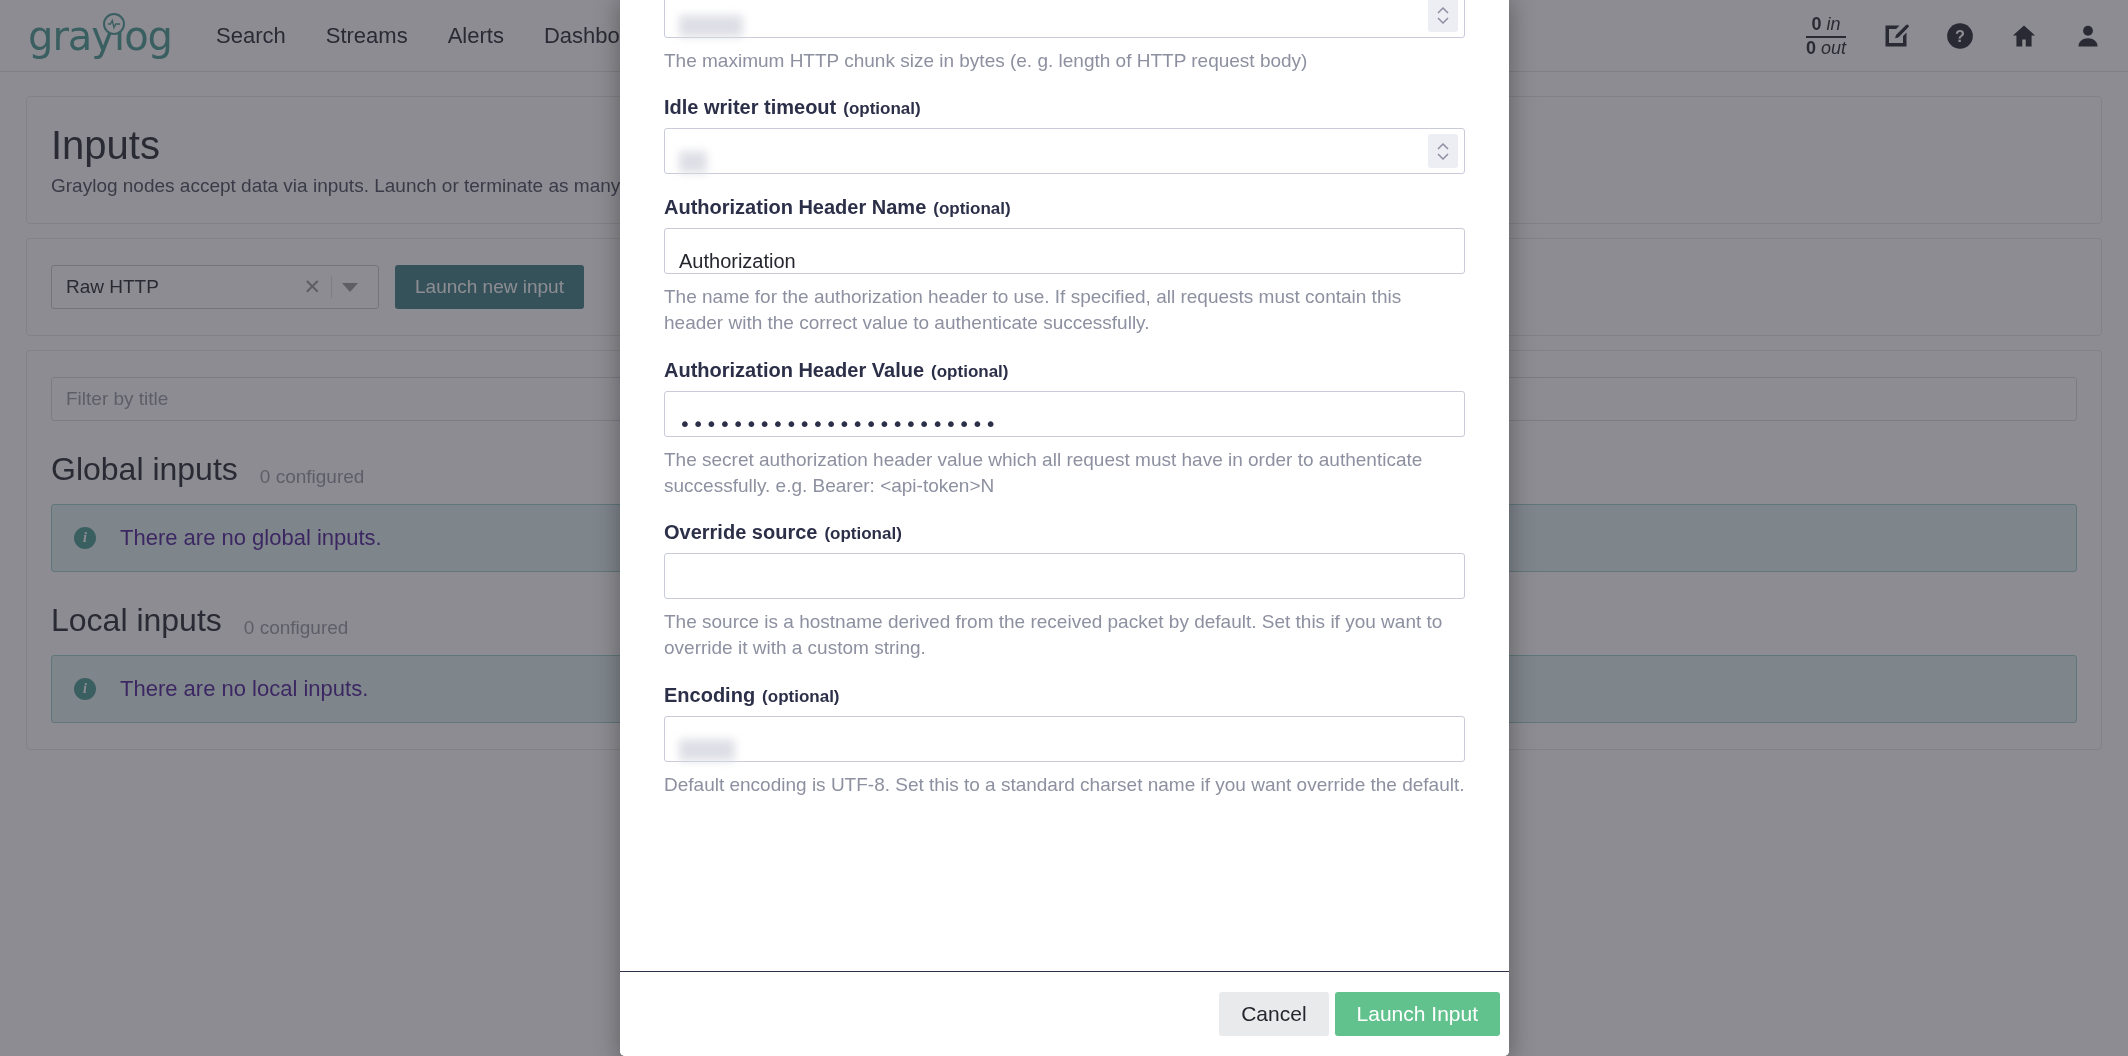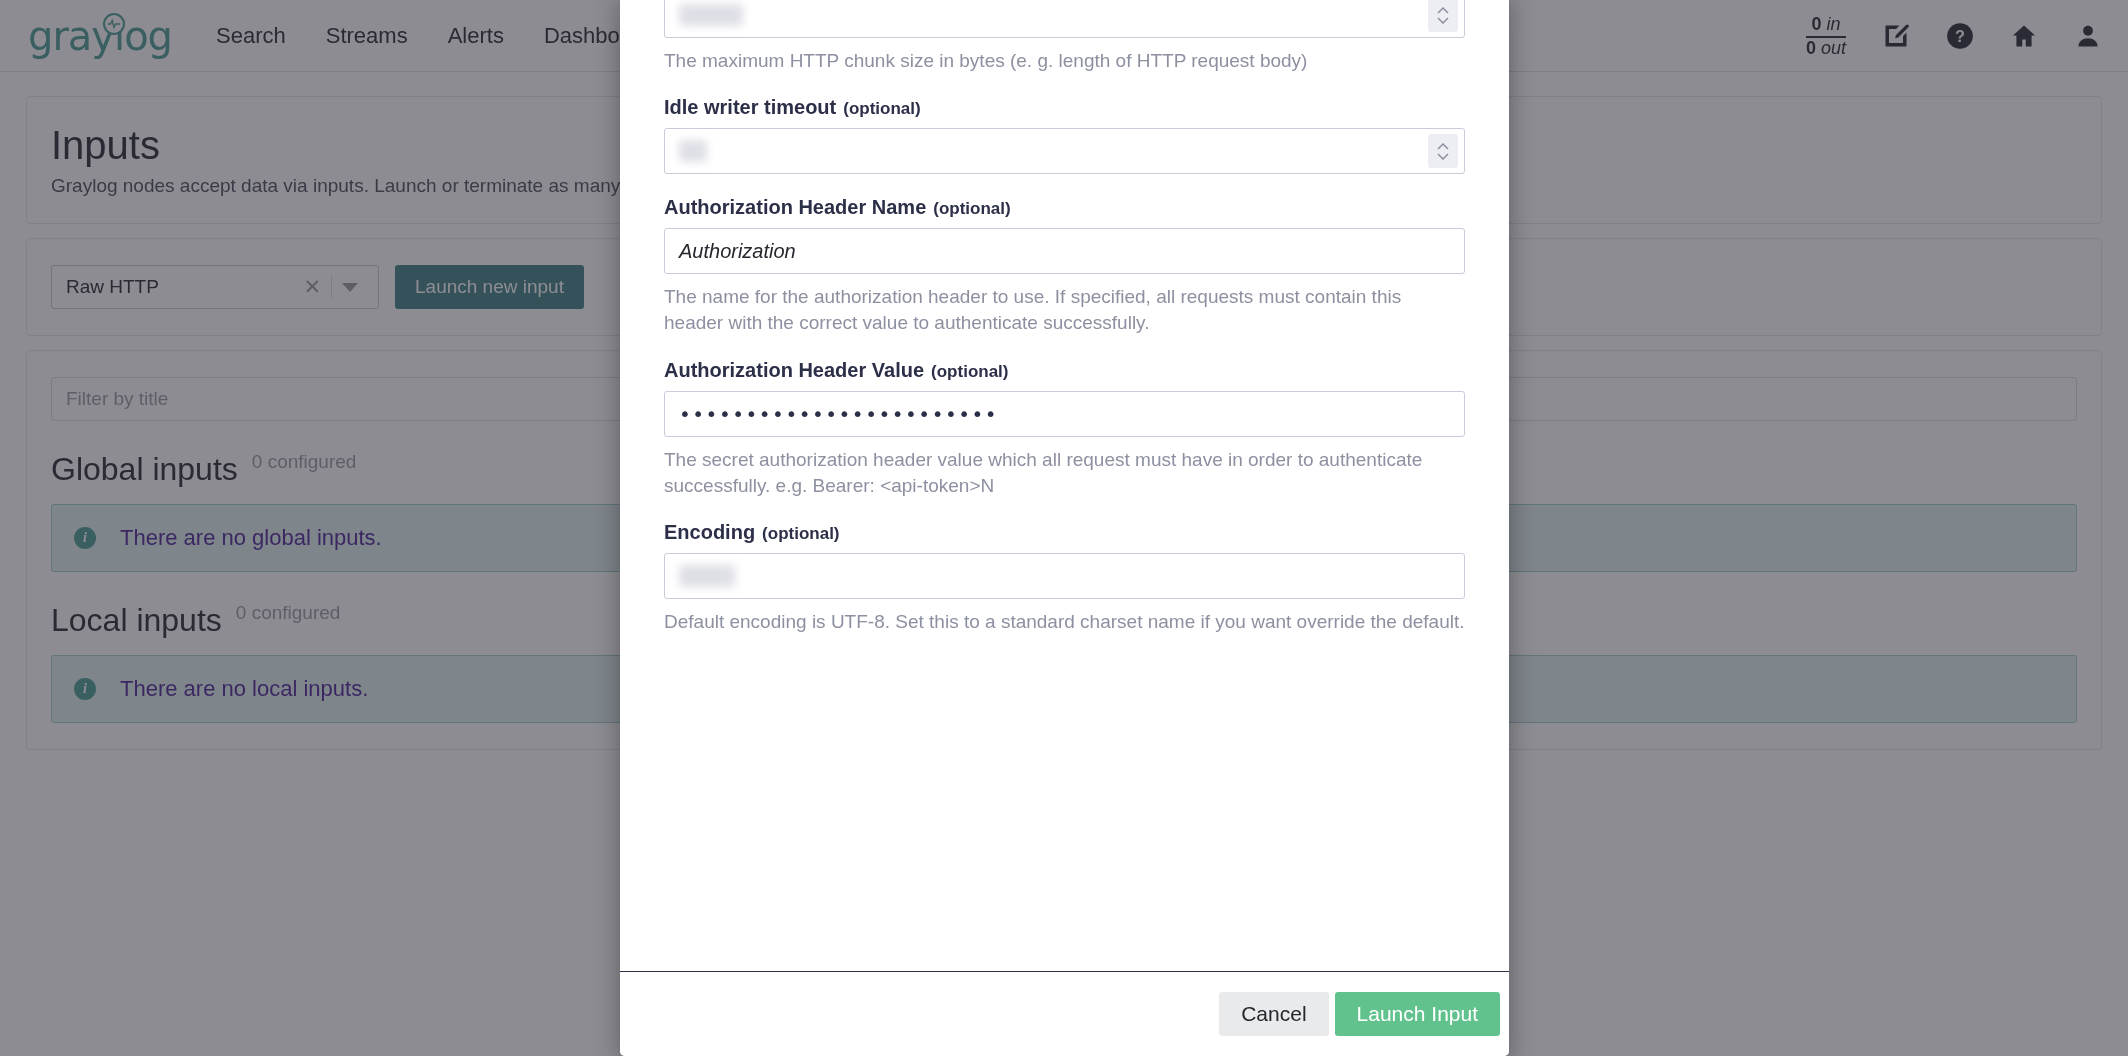--- a/index.html
+++ b/index.html
@@ -121,21 +121,21 @@
   .filter-input {
     width: 100%; height: 44px;
     border: 1px solid #dcdce0; border-radius: 3px;
     padding: 0 14px; font-size: 19px; color: #25262e;
     background: #fff;
     font-family: "Liberation Sans", sans-serif;
   }
   .filter-input::placeholder { color: #9a9aa4; }
 
   .section-head {
-    display: flex; align-items: flex-start; gap: 14px;
+    display: flex; align-items: flex-end; gap: 22px;
     margin: 30px 0 16px 0;
   }
   .section-title { font-size: 32px; color: #25262e; font-weight: 400; }
   .section-count { font-size: 19px; color: #9a9aa4; }
 
   .alert-info {
     background: #dff0ef;
     border: 1px solid #9ecfcb;
     border-radius: 3px;
     padding: 20px 22px;
@@ -185,21 +185,21 @@
   .form-label .optional { font-weight: 700; font-size: 17px; margin-left: 7px; }
 
   .form-control {
     width: 100%; height: 46px;
     border: 1px solid #c9ccd8;
     border-radius: 3px;
     padding: 0 14px;
     font-size: 20px; color: #25262e;
     background: #ffffff;
     font-family: "Liberation Sans", sans-serif;
-    display: flex; align-items: center; font-style: italic;
+    display: flex; align-items: flex-end;
   }
   .help-block {
     font-size: 19px; color: #8d90a0; line-height: 1.38;
     margin: 10px 0 0 0;
   }
 
   .number-control { position: relative; padding-right: 46px; }
   .redacted {
     display: inline-block;
     height: 22px;
@@ -402,20 +402,29 @@
       <div class="form-group">
         <label class="form-label">
           <span>Authorization Header Value</span><span class="optional">(optional)</span>
         </label>
         <div class="form-control">
           <span class="pw-dots">••••••••••••••••••••••••</span>
         </div>
         <p class="help-block">The secret authorization header value which all request must have in order to authenticate successfully. e.g. Bearer: &lt;api-token&gt;N</p>
       </div>
 
+      <div class="form-group">
+        <label class="form-label">
+          <span>Override source</span><span class="optional">(optional)</span>
+        </label>
+        <div class="form-control">
+          <span></span>
+        </div>
+        <p class="help-block">The source is a hostname derived from the received packet by default. Set this if you want to override it with a custom string.</p>
+      </div>
 
       <div class="form-group">
         <label class="form-label">
           <span>Encoding</span><span class="optional">(optional)</span>
         </label>
         <div class="form-control">
           <span class="redacted r-w3"></span>
         </div>
         <p class="help-block">Default encoding is UTF-8. Set this to a standard charset name if you want override the default.</p>
       </div>

